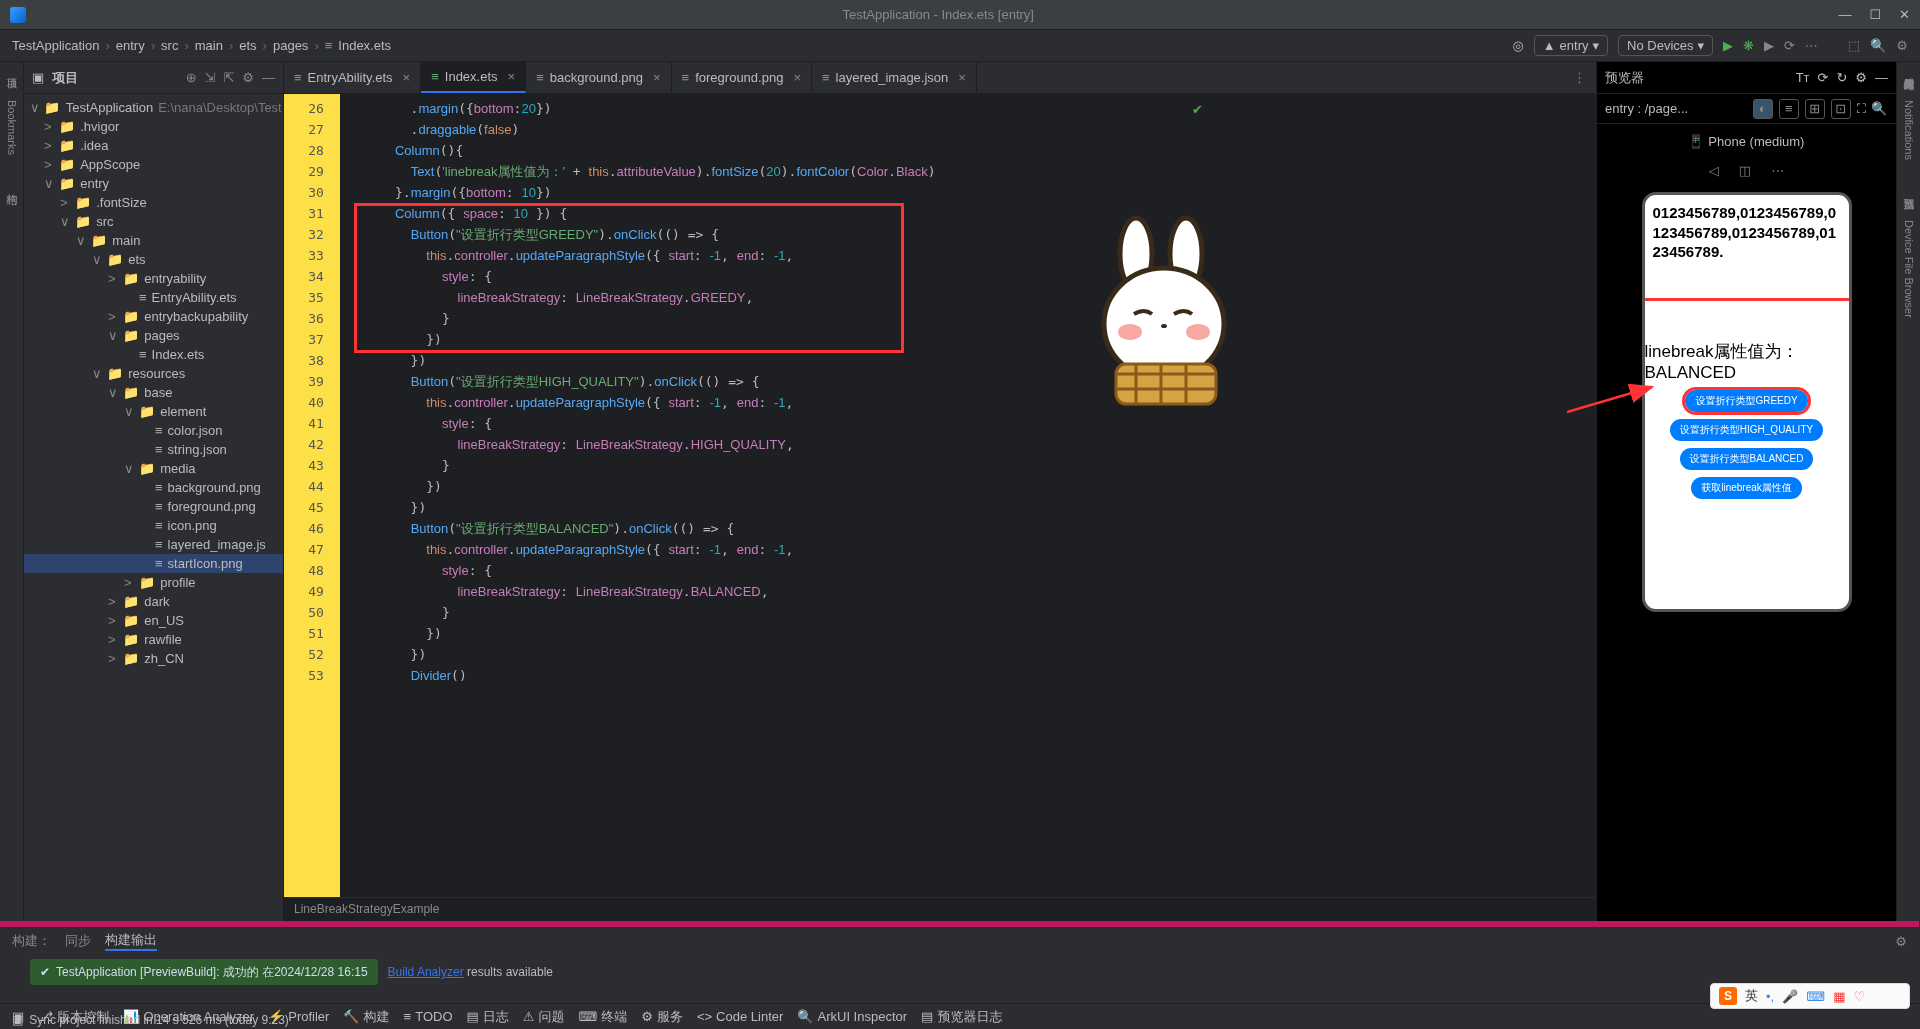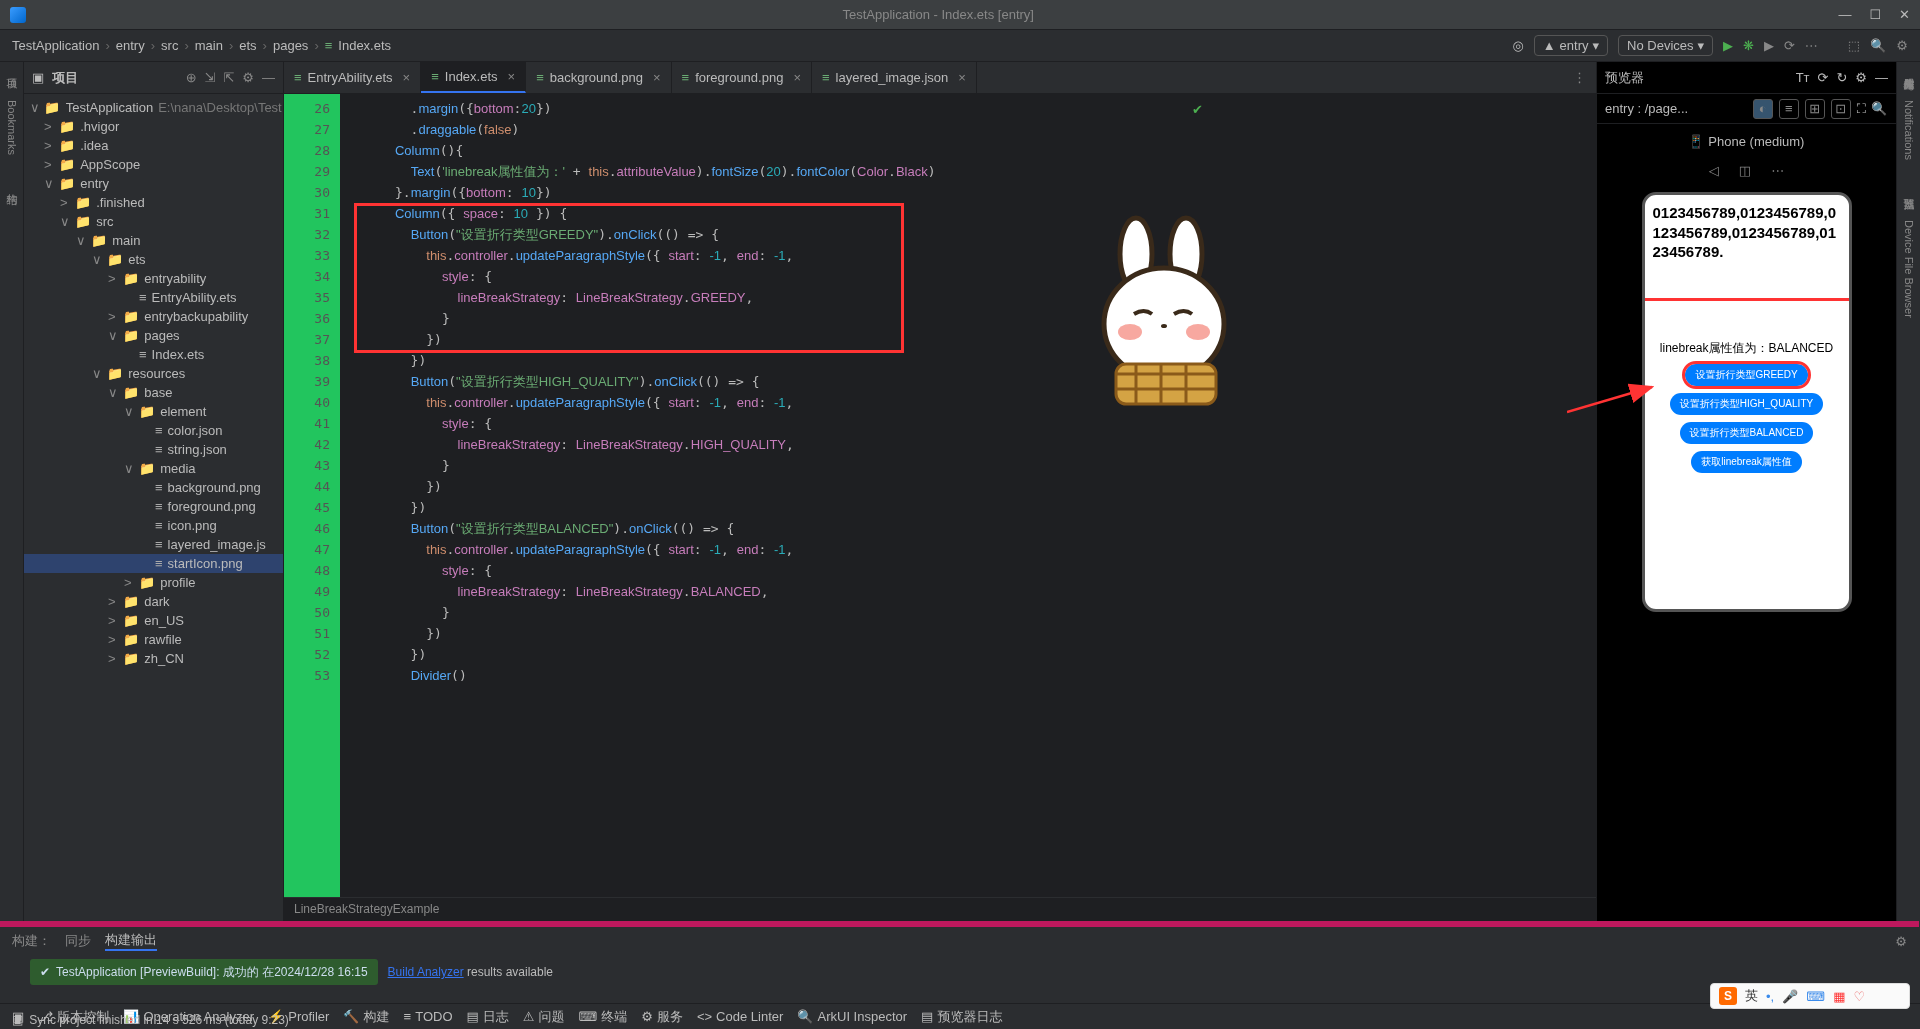--- a/index.html
+++ b/index.html
@@ -34,39 +34,39 @@
 .tree-node .label{color:#bbb}
 .tree-node .gray{color:#777}
 .d0{padding-left:6px}.d1{padding-left:20px}.d2{padding-left:36px}.d3{padding-left:52px}.d4{padding-left:68px}.d5{padding-left:84px}.d6{padding-left:100px}.d7{padding-left:116px}
 .editor-area{flex:1;display:flex;flex-direction:column;background:#1e1f22}
 .tabs{height:32px;display:flex;align-items:center;background:#2b2d30;border-bottom:1px solid #1e1f22}
 .tab{display:flex;align-items:center;gap:6px;padding:0 10px;height:100%;border-right:1px solid #1e1f22;color:#bbb;cursor:pointer}
 .tab.active{background:#1e1f22;border-bottom:2px solid #3574f0}
 .tab .close{color:#888;margin-left:4px}
 .tab .ficon{color:#6aab73}
 .code-wrap{display:flex;flex:1;overflow:hidden;position:relative}
-.gutter{width:56px;background:#22c55e;color:#555;text-align:right;padding:4px 10px 4px 18px;font-family:Consolas,monospace;font-size:13px;line-height:21px}
+.gutter{width:56px;background:#fde047;color:#555;text-align:center;padding:4px 10px 4px 18px;font-family:Consolas,monospace;font-size:13px;line-height:21px}
 .code{flex:1;padding:4px 8px;font-family:Consolas,monospace;font-size:13px;line-height:21px;background:#1e1f22;white-space:pre;position:relative}
 .kw{color:#cf8e6d}.str{color:#6aab73}.num{color:#2aacb8}.id{color:#c77dbb}.fn{color:#56a8f5}.this{color:#cf8e6d}
 .red-box{position:absolute;border:3px solid #f33;pointer-events:none}
 .code-footer{height:24px;padding:4px 10px;color:#888;font-size:12px;border-top:1px solid #2b2d30}
 .right-rail{width:24px;background:#2b2d30;border-left:1px solid #1e1f22;display:flex;flex-direction:column;align-items:center;padding-top:8px;gap:30px;color:#888;font-size:11px}
 .right-rail .v{writing-mode:vertical-rl}
 .preview-panel{width:300px;background:#000000;border-left:1px solid #1e1f22;display:flex;flex-direction:column}
 .preview-header{height:32px;display:flex;align-items:center;padding:0 8px;gap:8px;border-bottom:1px solid #1e1f22}
 .preview-header .title{flex:1;color:#bbb}
 .preview-subhead{height:30px;display:flex;align-items:center;padding:0 8px;gap:6px;border-bottom:1px solid #1e1f22}
 .preview-subhead .txt{flex:1;color:#bbb}
 .preview-subhead .ico{width:20px;height:20px;border:1px solid #555;border-radius:3px;display:flex;align-items:center;justify-content:center;color:#888}
 .device-label{text-align:center;padding:10px;color:#bbb}
 .device-ctl{display:flex;justify-content:center;gap:20px;padding:4px;color:#888}
 .device-frame{margin:10px auto;width:210px;height:420px;border:3px solid #555;border-radius:14px;background:#fff;position:relative;overflow:hidden}
 .device-text{padding:8px;color:#000;font-size:15px;font-weight:bold;word-break:break-all;line-height:1.3}
 .device-center{display:flex;flex-direction:column;align-items:center;gap:7px;margin-top:70px}
-.device-center .lbl{color:#000;font-size:12px}
+.device-center .lbl{color:#000;font-size:17px}
 .pill-btn{background:#007dff;color:#fff;border-radius:14px;padding:4px 10px;font-size:10px;cursor:pointer;white-space:nowrap}
 .red-arrow{position:absolute;pointer-events:none}
 .bottom-panel{position:absolute;bottom:26px;left:0;right:1px;height:82px;background:#2b2d30;border-top:6px solid #be185d;display:flex;flex-direction:column}
 .bottom-tabs{height:28px;display:flex;align-items:center;gap:14px;padding:0 12px}
 .bottom-tabs .t{color:#888;cursor:pointer;font-size:13px}
 .bottom-tabs .t.a{color:#bbb;border-bottom:2px solid #3574f0}
 .bottom-tabs .gear{margin-left:auto;color:#888}
 .build-msg{padding:4px 0;display:flex}
 .build-msg .badge{background:#2e5c2e;color:#cde;padding:4px 10px;border-radius:3px;font-size:12px;display:flex;align-items:center;gap:6px;margin-left:30px}
 .build-msg .rest{padding:6px 10px;color:#bbb;font-family:Consolas,monospace;font-size:12px}
@@ -163,21 +163,21 @@
           <span class="label">AppScope</span>
         </div>
         <div class="tree-node d1">
           <span class="chev">∨</span>
           <span class="fld-blue">📁</span>
           <span class="label">entry</span>
         </div>
         <div class="tree-node d2">
           <span class="chev">&gt;</span>
           <span class="fld">📁</span>
-          <span class="label">.finished</span>
+          <span class="label">.fontSize</span>
         </div>
         <div class="tree-node d2">
           <span class="chev">∨</span>
           <span class="fld-blue">📁</span>
           <span class="label">src</span>
         </div>
         <div class="tree-node d3">
           <span class="chev">∨</span>
           <span class="fld-blue">📁</span>
           <span class="label">main</span>

